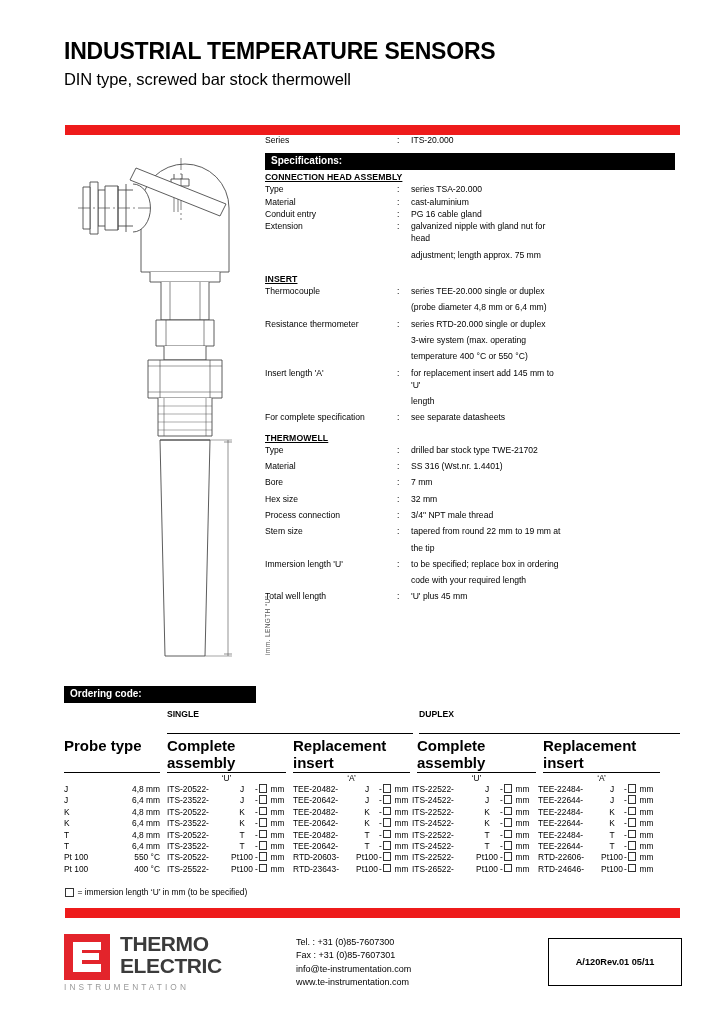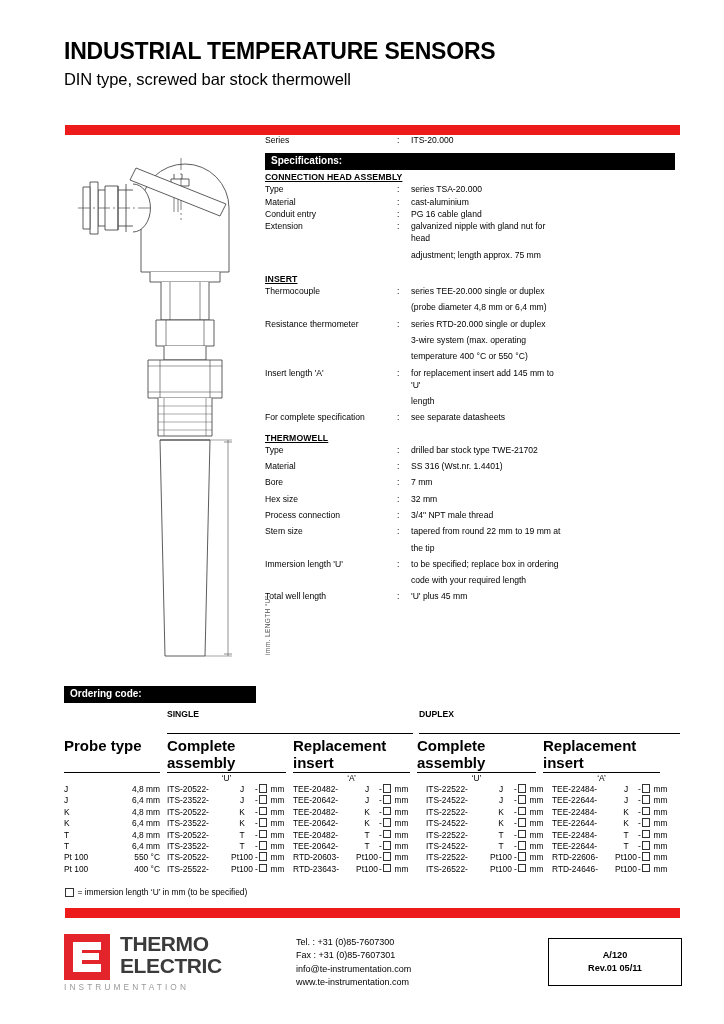--- a/index.html
+++ b/index.html
@@ -88,21 +88,21 @@
   .u-cell3{flex:0 0 119px;margin-right:7px;text-align:center;}
   .u-cell4{flex:0 0 117px;text-align:center;}
 
   .drow{display:flex;font-size:8.4px;line-height:11.4px;white-space:nowrap;}
   .c-ptype{flex:0 0 38px;}
   .c-pdim{flex:0 0 58px;margin-right:7px;text-align:right;}
   .c-code{flex:0 0 119px;margin-right:7px;display:flex;}
   .c-code .cd{flex:0 0 62px;}
   .c-code .lt{flex:0 0 26px;text-align:center;}
   .c-code .bx{flex:1;}
-  .c-code2{flex:0 0 117px;margin-right:16px;display:flex;}
+  .c-code2{flex:0 0 117px;margin-right:2px;display:flex;}
   .c-code2 .cd{flex:0 0 62px;}
   .c-code2 .lt{flex:0 0 24px;text-align:center;}
   .c-code2 .bx{flex:1;}
   .c-last{flex:0 0 117px;display:flex;}
   .c-last .cd{flex:0 0 62px;}
   .c-last .lt{flex:0 0 24px;text-align:center;}
   .c-last .bx{flex:1;}
 
   .sqbox{
     display:inline-block;width:6.5px;height:6.5px;
@@ -128,21 +128,21 @@
     position:absolute;left:56px;top:21px;font-size:21px;font-weight:bold;
     letter-spacing:-0.4px;color:#3b3b3b;line-height:22px;
   }
   .logo-sub{
     position:absolute;left:0;top:48px;font-size:8.3px;letter-spacing:3.1px;
     color:#9a9a9a;
   }
   .contact{position:absolute;left:232px;top:6px;font-size:9px;line-height:13.4px;}
   .revbox{
     position:absolute;left:484px;top:8px;width:132px;height:46px;
-    border:1.2px solid #000;display:flex;flex-direction:column;
+    border:1.2px solid #000;display:flex;flex-direction:row;
     align-items:center;justify-content:center;
   }
   .revbox div{font-size:9.2px;font-weight:bold;line-height:13px;}
 </style>
 </head>
 <body>
 
 <div class="page">
 
   <div class="title">INDUSTRIAL TEMPERATURE SENSORS</div>

